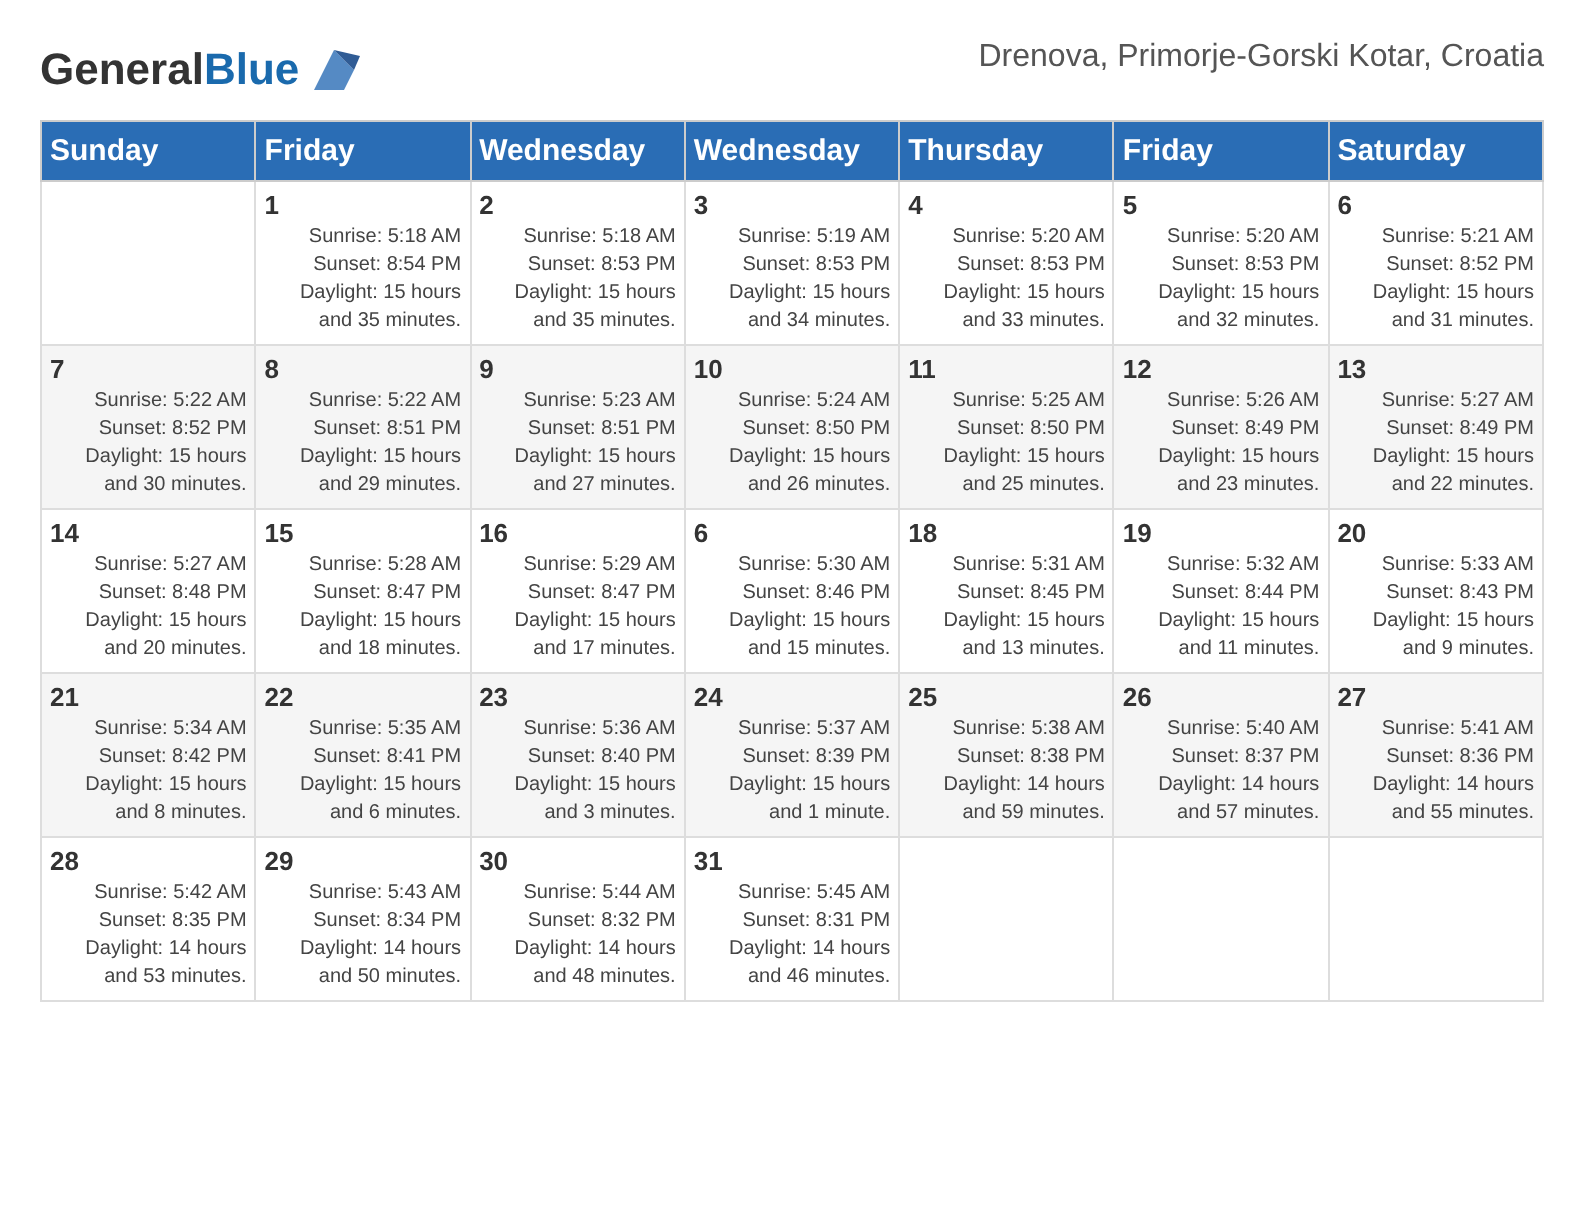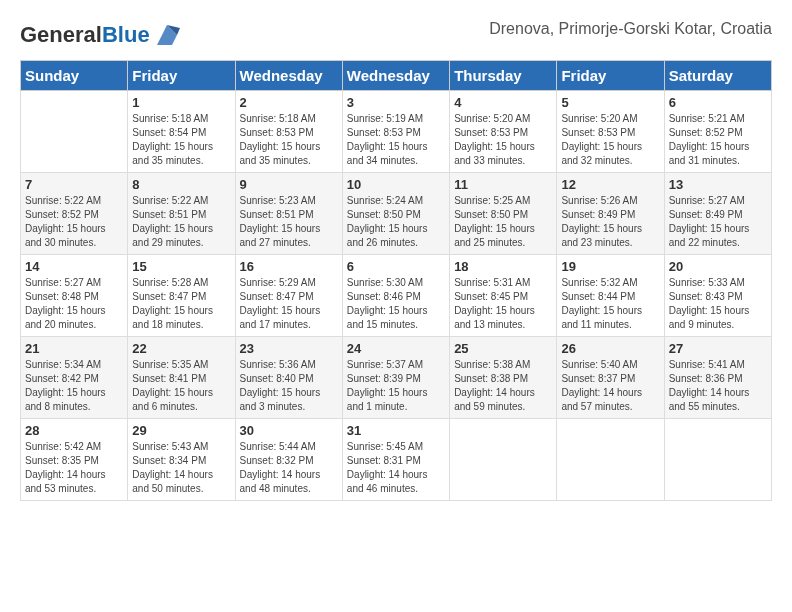--- a/index.html
+++ b/index.html
@@ -75,20 +75,21 @@
       font-size: 13px;
       font-weight: bold;
       color: #333;
       display: block;
       margin-bottom: 2px;
     }
     .day-info {
       font-size: 10px;
       color: #444;
       line-height: 1.4;
+      text-align: right;
     }
   </style>
 </head>
 <body>
 
 <div class="header-section">
   <div class="logo">
     <div>
       <div class="logo-text">
         <span class="logo-general">General</span><span class="logo-blue">Blue</span>

